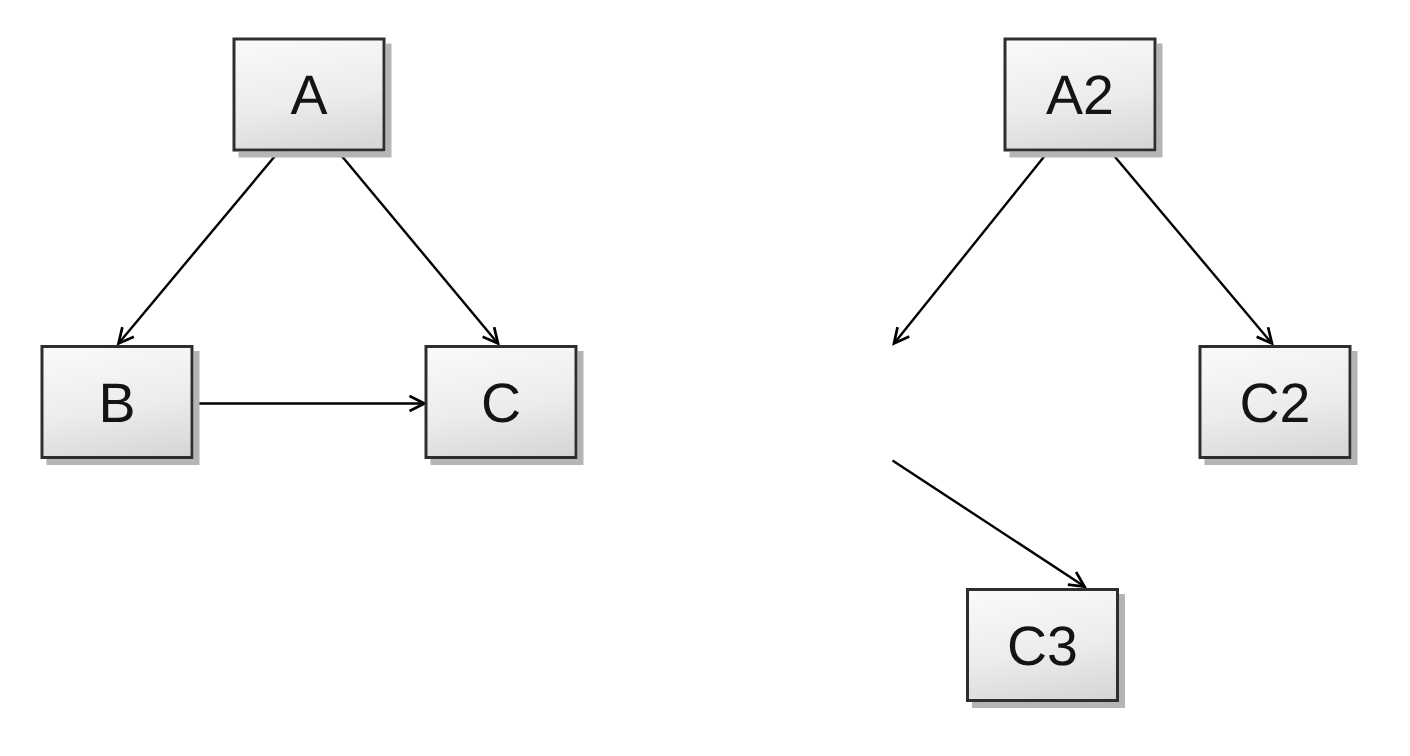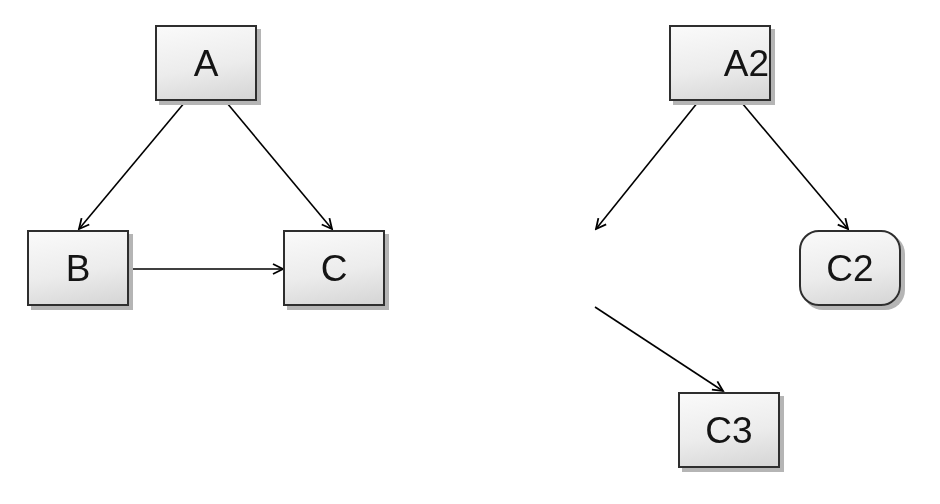--- a/index.html
+++ b/index.html
@@ -39,24 +39,24 @@
     font-size: 37px;
     line-height: 1;
     color: #141414;
     letter-spacing: 0px;
     user-select: none;
   }
   
   .pos-a  { left: 155px; top: 25px;  }
   .pos-b  { left: 27px;  top: 230px; }
   .pos-c  { left: 283px; top: 230px; }
-  .pos-a2 { left: 669px; top: 25px; justify-content: flex-end;  }
+  .pos-a2 { left: 669px; top: 25px;  }
   .pos-b2 { left: 542px; top: 230px; }
-  .pos-c2 { left: 799px; top: 230px; border-radius: 20px; }
-  .pos-c3 { left: 678px; top: 392px; }
+  .pos-c2 { left: 799px; top: 230px; }
+  .pos-c3 { left: 644px; top: 392px; }
   .edge-line {
     stroke: #000000;
     stroke-width: 1.6;
     fill: none;
   }
 </style>
 </head>
 <body>
 
 <div class="canvas">

